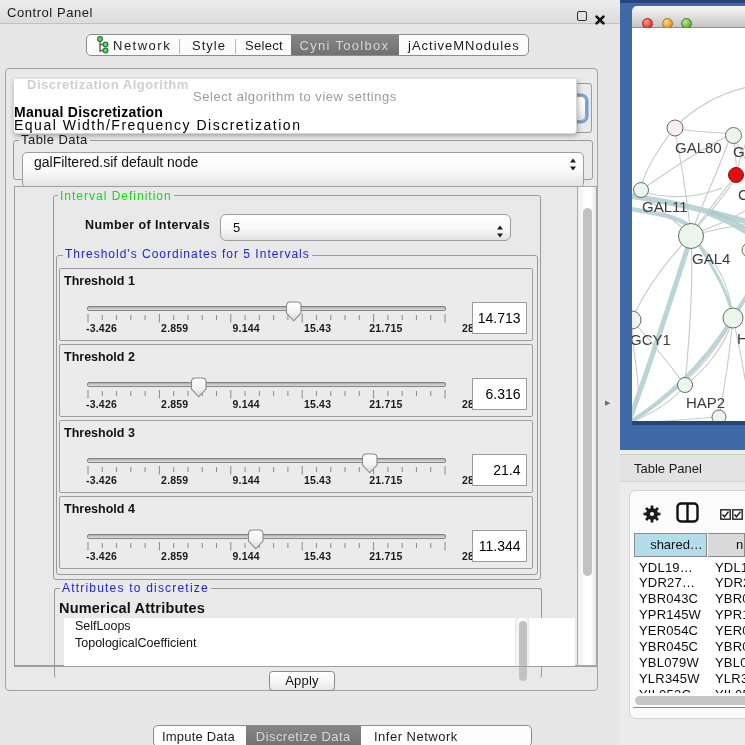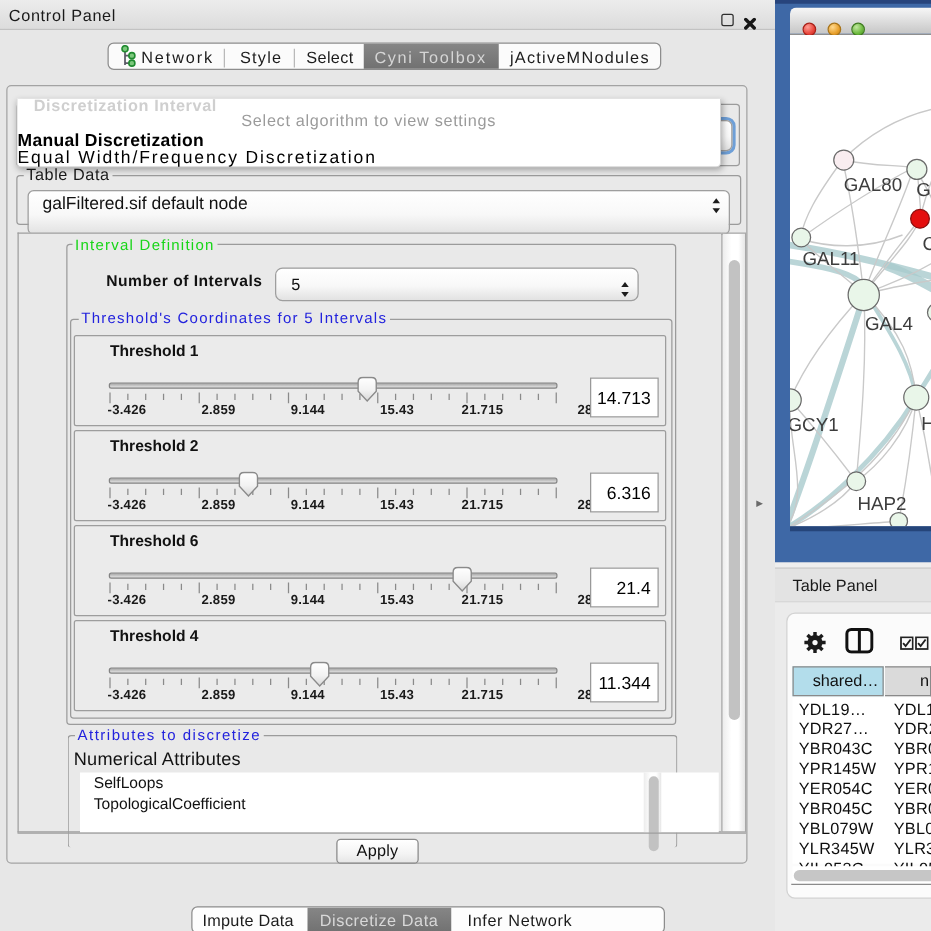--- a/index.html
+++ b/index.html
@@ -26,21 +26,21 @@
 .combo { position:absolute; background:linear-gradient(#ffffff,#f8f8f8 55%,#e2e2e2);
   border:1px solid #9e9e9e; border-radius:5px; font-size:13px; letter-spacing:0.45px; color:#111; }
 .combo .ar { position:absolute; right:6px; }
 
 #popup { left:13px; top:79px; width:564px; height:55px; background:#fff;
   border:1px solid #d4d4d4; border-top:none; border-radius:0 0 4px 4px;
   box-shadow:1px 2px 5px rgba(0,0,0,0.3); }
 
 .tbox { position:absolute; left:59px; width:474px; height:73px; border:1px solid #9d9d9d;
   background:#ebebeb; border-radius:2px; }
-.tt { position:absolute; left:28px; top:5px; font-size:12.5px; font-weight:bold; color:#111; }
+.tt { position:absolute; left:4px; top:5px; font-size:12.5px; font-weight:bold; color:#111; }
 .trk { position:absolute; left:27px; top:36.5px; width:359px; height:5.5px;
   background:linear-gradient(#aaaaaa,#e3e3e3); border:1px solid #838383; border-radius:2px; }
 .tl { position:absolute; font-size:10.5px; letter-spacing:0.2px; font-weight:bold; color:#1a1a1a; text-align:right; }
 .vf { position:absolute; left:411.5px; top:32.5px; width:55px; height:32px; background:#fff;
   border:1.2px solid #999999; font-size:14px; color:#000; text-align:right;
   line-height:31px; padding-right:5px; }
 
 .sbtrack { position:absolute; background:linear-gradient(90deg,#ececec,#ffffff 40%,#ffffff 70%,#e6e6e6); }
 .sbthumb { position:absolute; background:#c2c2c2; border-radius:4.5px; }
 
@@ -114,21 +114,21 @@
 <div class="gtitle" style="left:19px;top:134px;font-size:13px;letter-spacing:0.45px;color:#1a1a1a">Table Data</div>
 <div class="combo" style="left:22px;top:152px;width:562px;height:36px;line-height:18px;font-size:14px;letter-spacing:0">
   <span style="padding-left:11px">galFiltered.sif default node</span>
   <span class="ar" style="top:3.5px"><svg width="8" height="13" viewBox="0 0 8 13">
 <path d="M4,0.5 L7,4.5 L1,4.5 Z" fill="#1c1c1c"></path>
 <path d="M4,12.5 L1,8.5 L7,8.5 Z" fill="#1c1c1c"></path>
       </svg></span>
 </div>
 
 <div id="popup" class="abs"></div>
-<div class="abs" style="left:27px;top:77px;font-size:13px;letter-spacing:0.5px;font-weight:bold;color:#cfcfcf">Discretization Interval</div>
+<div class="abs" style="left:27px;top:77px;font-size:13px;letter-spacing:0.5px;font-weight:bold;color:#cfcfcf">Discretization Algorithm</div>
 <div class="abs" style="left:13px;top:89px;width:564px;text-align:center;font-size:13px;letter-spacing:0.55px;color:#9b9b9b">Select algorithm to view settings</div>
 <div class="abs" style="left:14px;top:104px;font-size:14px;letter-spacing:0.25px;font-weight:bold;color:#000">Manual Discretization</div>
 <div class="abs" style="left:14px;top:117px;font-size:14px;letter-spacing:1.5px;color:#000">Equal Width/Frequency Discretization</div>
 
 <div class="abs" style="left:14px;top:186px;width:563px;height:480px;border:1px solid #9e9e9e;border-right:none;background:#e9e9e9"></div>
 <div class="sbtrack" style="left:577px;top:186px;width:20px;height:480px;border:1px solid #a8a8a8"></div>
 <div class="sbthumb" style="left:583px;top:208px;width:8.5px;height:368px"></div>
 
 <div class="group" style="left:53px;top:195px;width:488px;height:385px"></div>
 <div class="gtitle" style="left:58px;top:190px;color:#17d517">Interval Definition</div>
@@ -244,21 +244,21 @@
             <stop offset="0.55" stop-color="#f2f2f2"></stop>
             <stop offset="1" stop-color="#d8d8d8"></stop>
           </linearGradient>
         </defs>
 <path d="M1.5,4.8 Q1.5,1 5.3,1 L12.2,1 Q16,1 16,4.8 L16,12 L8.75,19.8 L1.5,12 Z" fill="url(#tg)" stroke="#8a8a8a" stroke-width="1.1"></path>
 </svg>
     </div>
   <div class="vf">6.316</div>
 </div>
 <div class="tbox" style="top:420px">
-  <div class="tt">Threshold 6</div>
+  <div class="tt">Threshold 3</div>
   <div class="trk"></div>
   <div style="position:absolute;left:26px;top:44px;width:361px;height:12px">
       <svg width="361" height="12" style="position:absolute;left:0;top:0">
         <line x1="2.00" y1="1.0" x2="2.00" y2="9.5" stroke="#8a8a8a" stroke-width="1"></line>
         <line x1="16.28" y1="2.0" x2="16.28" y2="7.0" stroke="#8a8a8a" stroke-width="1"></line>
         <line x1="30.56" y1="2.0" x2="30.56" y2="7.0" stroke="#8a8a8a" stroke-width="1"></line>
         <line x1="44.84" y1="2.0" x2="44.84" y2="7.0" stroke="#8a8a8a" stroke-width="1"></line>
         <line x1="59.12" y1="2.0" x2="59.12" y2="7.0" stroke="#8a8a8a" stroke-width="1"></line>
         <line x1="73.40" y1="1.0" x2="73.40" y2="9.5" stroke="#8a8a8a" stroke-width="1"></line>
         <line x1="87.68" y1="2.0" x2="87.68" y2="7.0" stroke="#8a8a8a" stroke-width="1"></line>
@@ -352,21 +352,21 @@
           </linearGradient>
         </defs>
 <path d="M1.5,4.8 Q1.5,1 5.3,1 L12.2,1 Q16,1 16,4.8 L16,12 L8.75,19.8 L1.5,12 Z" fill="url(#tg)" stroke="#8a8a8a" stroke-width="1.1"></path>
 </svg>
     </div>
   <div class="vf">11.344</div>
 </div>
 
 <div class="group" style="left:54px;top:588px;width:488px;height:90px;border-bottom:none"></div>
 <div class="gtitle" style="left:60px;top:582px;color:#2222dd;letter-spacing:1.2px">Attributes to discretize</div>
-<div class="abs" style="left:59px;top:600px;font-size:14.5px;letter-spacing:0.2px;font-weight:normal;color:#111">Numerical Attributes</div>
+<div class="abs" style="left:59px;top:600px;font-size:14.5px;letter-spacing:0.2px;font-weight:bold;color:#111">Numerical Attributes</div>
 <div id="attrlist" class="abs">
   <div>SelfLoops</div>
   <div>TopologicalCoefficient</div>
 </div>
 <div class="sbtrack" style="left:515px;top:618px;width:14px;height:48px"></div>
 <div class="sbthumb" style="left:518.5px;top:621px;width:8px;height:60px"></div>
 <div class="abs" style="left:14px;top:666px;width:583px;height:1px;background:#9e9e9e"></div>
 
 <div id="apply" class="abs">Apply</div>
 

